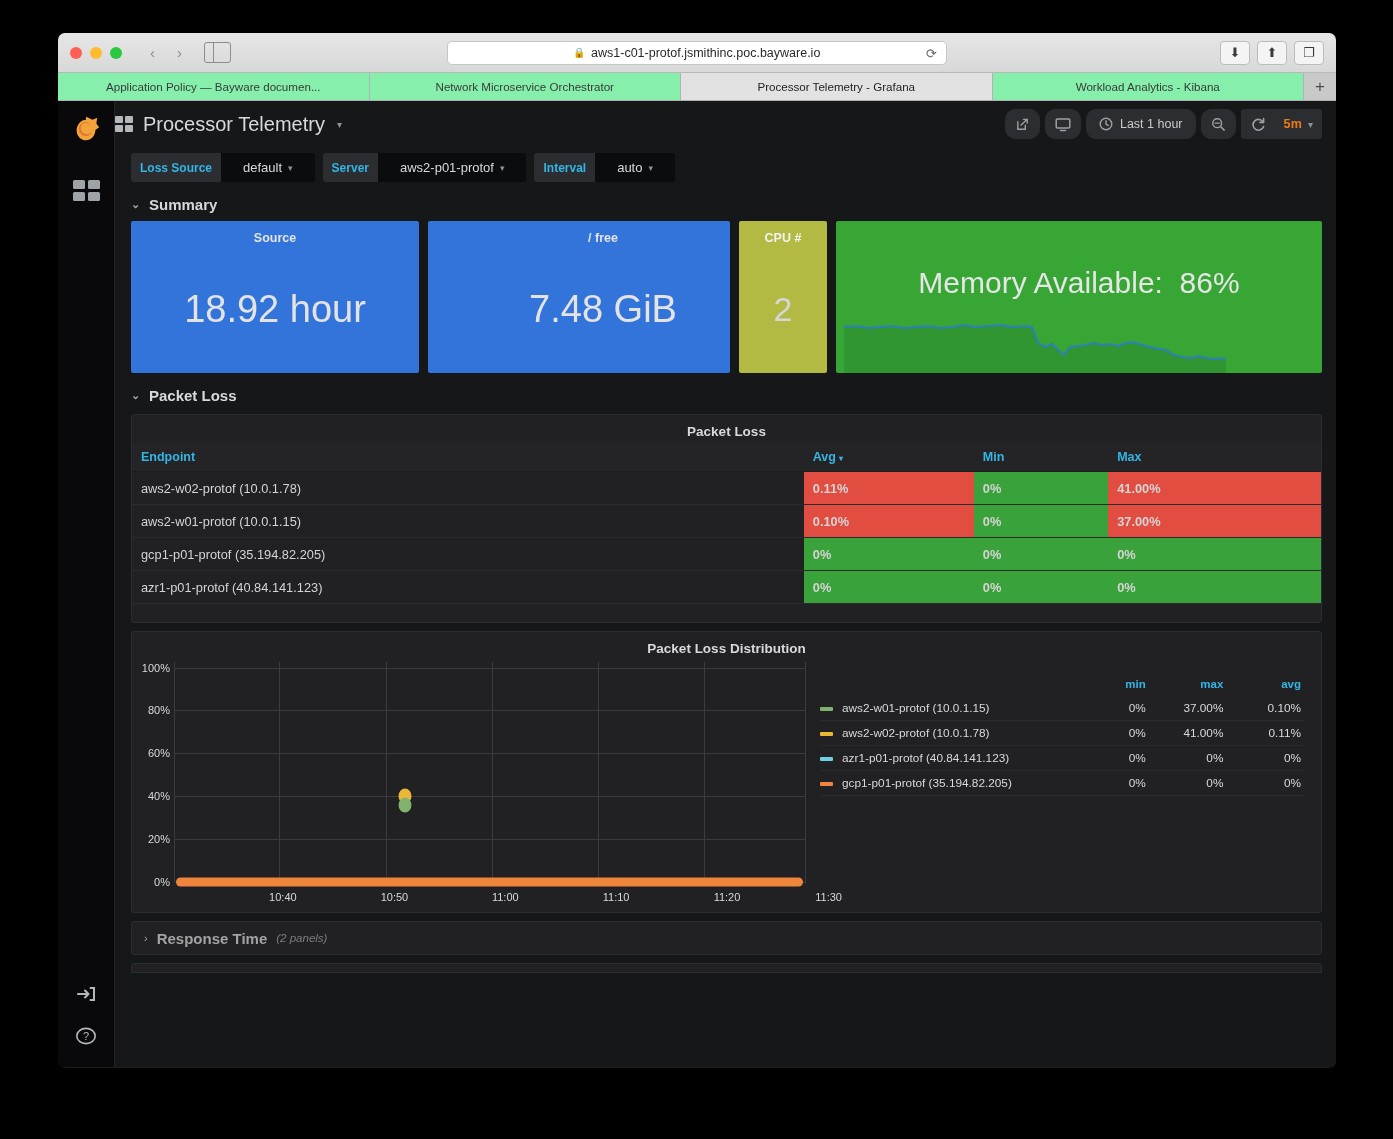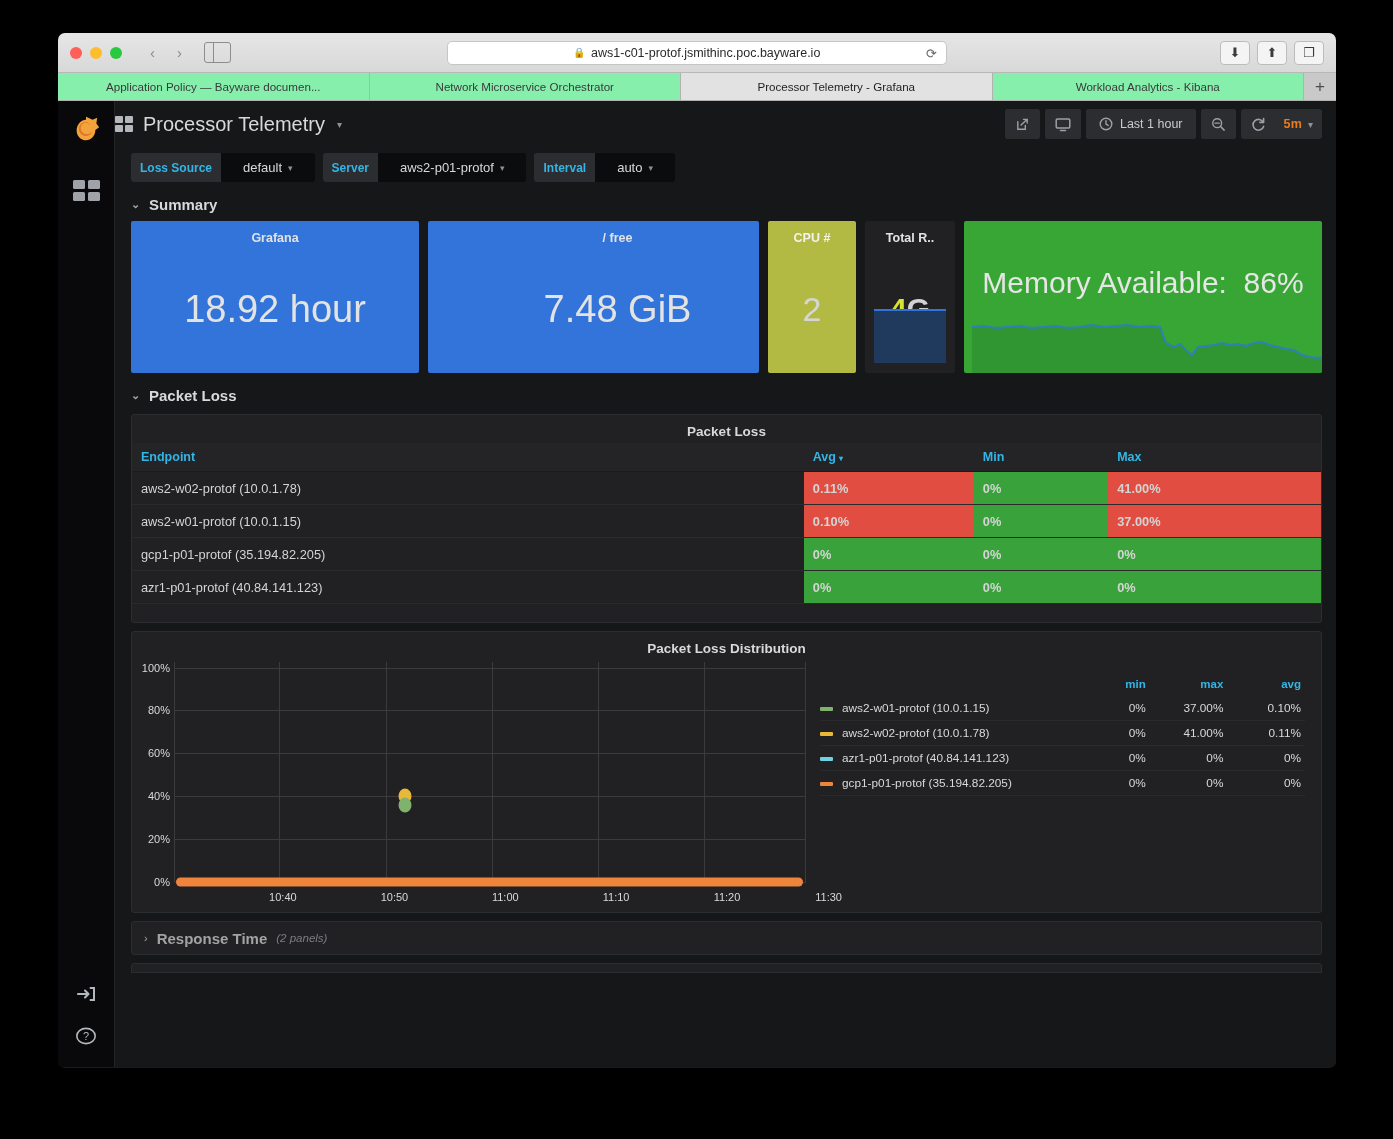--- a/index.html
+++ b/index.html
@@ -132,21 +132,21 @@
   .dash-title-wrap { display: flex; align-items: center; gap: 10px; }
   .dash-grid-ico { display: grid; grid-template-columns: 8px 8px; grid-template-rows: 7px 7px; gap: 2px; }
   .dash-grid-ico i { background: #b4b7bb; border-radius: 1px; display:block; }
   .dash-title { font-size: 20px; color: #d8d9da; font-weight: 400; }
   .caret-sm { color: #8e9094; font-size: 10px; margin-left: 2px; }
   .head-right { margin-left: auto; display: flex; align-items: center; gap: 5px; }
   .hbtn {
     height: 30px; min-width: 34px;
     background: #2c2d30;
     border: 1px solid #2c2d30;
-    border-radius: 2px;
+    border-radius: 10px;
     display: flex; align-items: center; justify-content: center;
     color: #9da0a5; font-size: 13px;
     padding: 0 9px;
   }
   .hbtn.range { gap: 7px; font-size: 12.5px; color: #c9cbcf; padding: 0 12px; }
   .refresh-group { display: flex; background: #2c2d30; border-radius: 3px; height: 30px; align-items: center; }
   .refresh-group .part { display:flex; align-items:center; justify-content:center; padding: 0 9px; height: 100%; color:#9da0a5; }
   .refresh-val { color: #eb7b18; font-size: 12.5px; font-weight: 600; letter-spacing: .2px; }
   
   .varrow { display: flex; gap: 8px; padding: 6px 0 0 16px; }
@@ -184,21 +184,21 @@
   .stat .st-val {
     flex: 1; display: flex; align-items: center; justify-content: center;
     color: #e3e3e3;
   }
   .stat.blue { background: #3274d9; }
   .stat.olive { background: #b3ba43; }
   .stat.dark { background: #212124; }
   .stat.greenbig { background: #37a635; }
   .uptime { width: 288px; }
   .uptime .st-val { font-size: 38px; font-weight: 400; }
-  .free { width: 331px; padding-left: 48px; }
+  .free { width: 302px; padding-left: 48px; }
   .free .st-val { font-size: 38px; font-weight: 400; }
   .cpu { width: 88px; }
   .cpu .st-title { color: #f2f2f2; }
   .cpu .st-val { font-size: 34px; color: #d6d6d6; }
   .totalr { width: 90px; }
   .totalr .st-title { color: #e3e3e3; }
   .totalr .st-val { font-size: 30px; font-weight: 700; align-items: center; }
   .totalr .v4 { color: #d6e330; }
   .totalr .vg { color: #d2d2d2; }
   .totalr-spark {
@@ -465,42 +465,34 @@
 
       <div class="rowhdr">
         <span class="chev">⌄</span>
         <span>Summary</span>
       </div>
 
       <div class="panelzone">
         <div class="statrow">
 
           <div class="stat blue uptime">
-            <div class="st-title">Grafana</div>
+            <div class="st-title">Source</div>
             <div class="st-val">18.92 hour</div>
           </div>
 
           <div class="stat blue free">
             <div class="st-title">/ free</div>
             <div class="st-val">7.48 GiB</div>
           </div>
 
           <div class="stat olive cpu">
             <div class="st-title">CPU #</div>
             <div class="st-val">2</div>
           </div>
 
-          <div class="stat dark totalr">
-            <div class="st-title">Total R..</div>
-            <div class="st-val">
-              <span class="v4">4</span>
-                <span class="vg">G</span>
-            </div>
-            <div class="totalr-spark"></div>
-          </div>
 
           <div class="stat greenbig memavail">
             <div class="st-val">
               <span>Memory Available:</span>&nbsp;&nbsp;<span>86%</span>
             </div>
             <svg class="mem-spark" viewBox="0 0 390 56" preserveAspectRatio="none">
               <path d="M8,10 L20,9 L32,11 L44,10 L56,9 L68,11 L80,10 L92,9 L104,11 L116,10 L128,8 L140,10 L152,9 L164,8 L176,10 L188,9 L196,10 L202,26 L210,30 L216,27 L222,33 L228,38 L234,30 L242,29 L250,28 L258,26 L266,28 L274,27 L282,29 L290,26 L298,25 L306,28 L314,30 L322,32 L330,33 L338,38 L346,40 L354,41 L362,39 L370,41 L378,42 L386,41 L390,43 L390,56 L8,56 Z" fill="#2f9330" opacity="0.85"></path>
               <path d="M8,10 L20,9 L32,11 L44,10 L56,9 L68,11 L80,10 L92,9 L104,11 L116,10 L128,8 L140,10 L152,9 L164,8 L176,10 L188,9 L196,10 L202,26 L210,30 L216,27 L222,33 L228,38 L234,30 L242,29 L250,28 L258,26 L266,28 L274,27 L282,29 L290,26 L298,25 L306,28 L314,30 L322,32 L330,33 L338,38 L346,40 L354,41 L362,39 L370,41 L378,42 L386,41 L390,43" fill="none" stroke="#2f7fb8" stroke-width="2"></path>
             </svg>
           </div>

